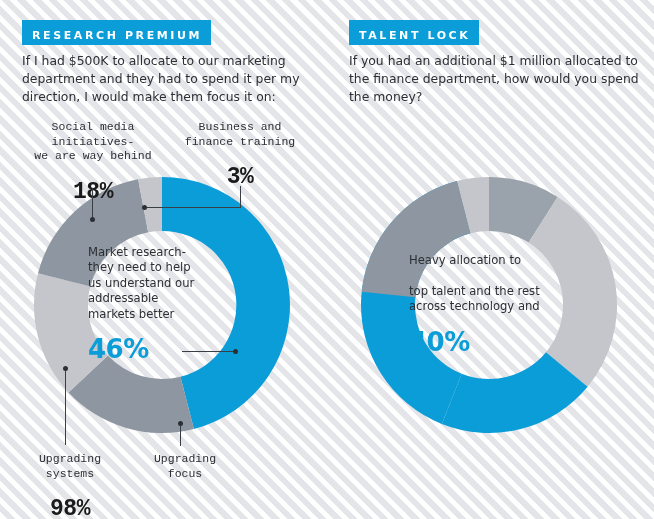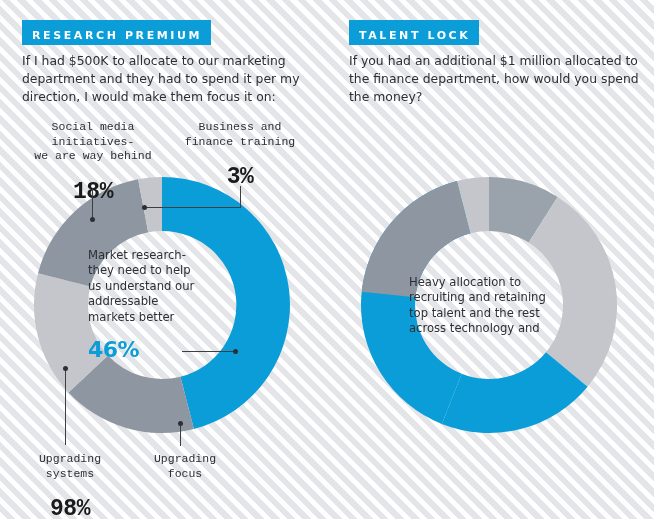--- a/index.html
+++ b/index.html
@@ -39,21 +39,21 @@
 
   .hole-text{
     position:absolute;left:50%;top:50%;
     transform:translate(-50%,-50%);
     width:152px;text-align:left;
     font-size:11.6px;line-height:1.33;color:#2c2f33;
     pointer-events:none;
   }
   .hole-pct{
     display:block;margin-top:10px;
-    color:#0b9dd8;font-size:22px;font-weight:bold;letter-spacing:-0.5px;
+    color:#0b9dd8;font-size:26px;font-weight:bold;letter-spacing:-0.5px;
   }
 
   
   .callout{position:absolute;font-size:11.5px;line-height:1.28;color:#2c2f33;}
   .callout .pct{
     display:block;color:#1b1b1b;font-weight:bold;
     font-size:23px;letter-spacing:-0.5px;margin-top:14px;
   }
   .ta-c{text-align:center;font-family:Liberation Mono, monospace;}
 
@@ -155,21 +155,22 @@
           <path fill="#0b9dd8" d="M -47.17 118.99 A 128 128 0 0 1 -31.88 -123.96 L -18.43 -71.66 A 74 74 0 0 0 -27.27 68.79 Z"></path>
 
           <path fill="#8e97a1" d="M -127.31 -13.33 A 128 128 0 0 1 -31.88 -123.96 L -18.43 -71.66 A 74 74 0 0 0 -73.61 -7.71 Z"></path>
 
           <path fill="#c4c6cb" d="M -31.88 -123.96 A 128 128 0 0 1 0 -128 L 0 -74 A 74 74 0 0 0 -18.43 -71.66 Z"></path>
         </g>
       </svg>
 
       <div class="hole-text" style="width:164px;">
         <span>Heavy allocation to</span><br>
-        <span>recruiting and retaining</span><br>
+        <br>
         <span>top talent and the rest</span><br>
         <span>across technology and</span><br>
+        <span class="hole-pct">40%</span>
       </div>
     </div>
 
   </div>
 
 </div>
 
 </body></html>

